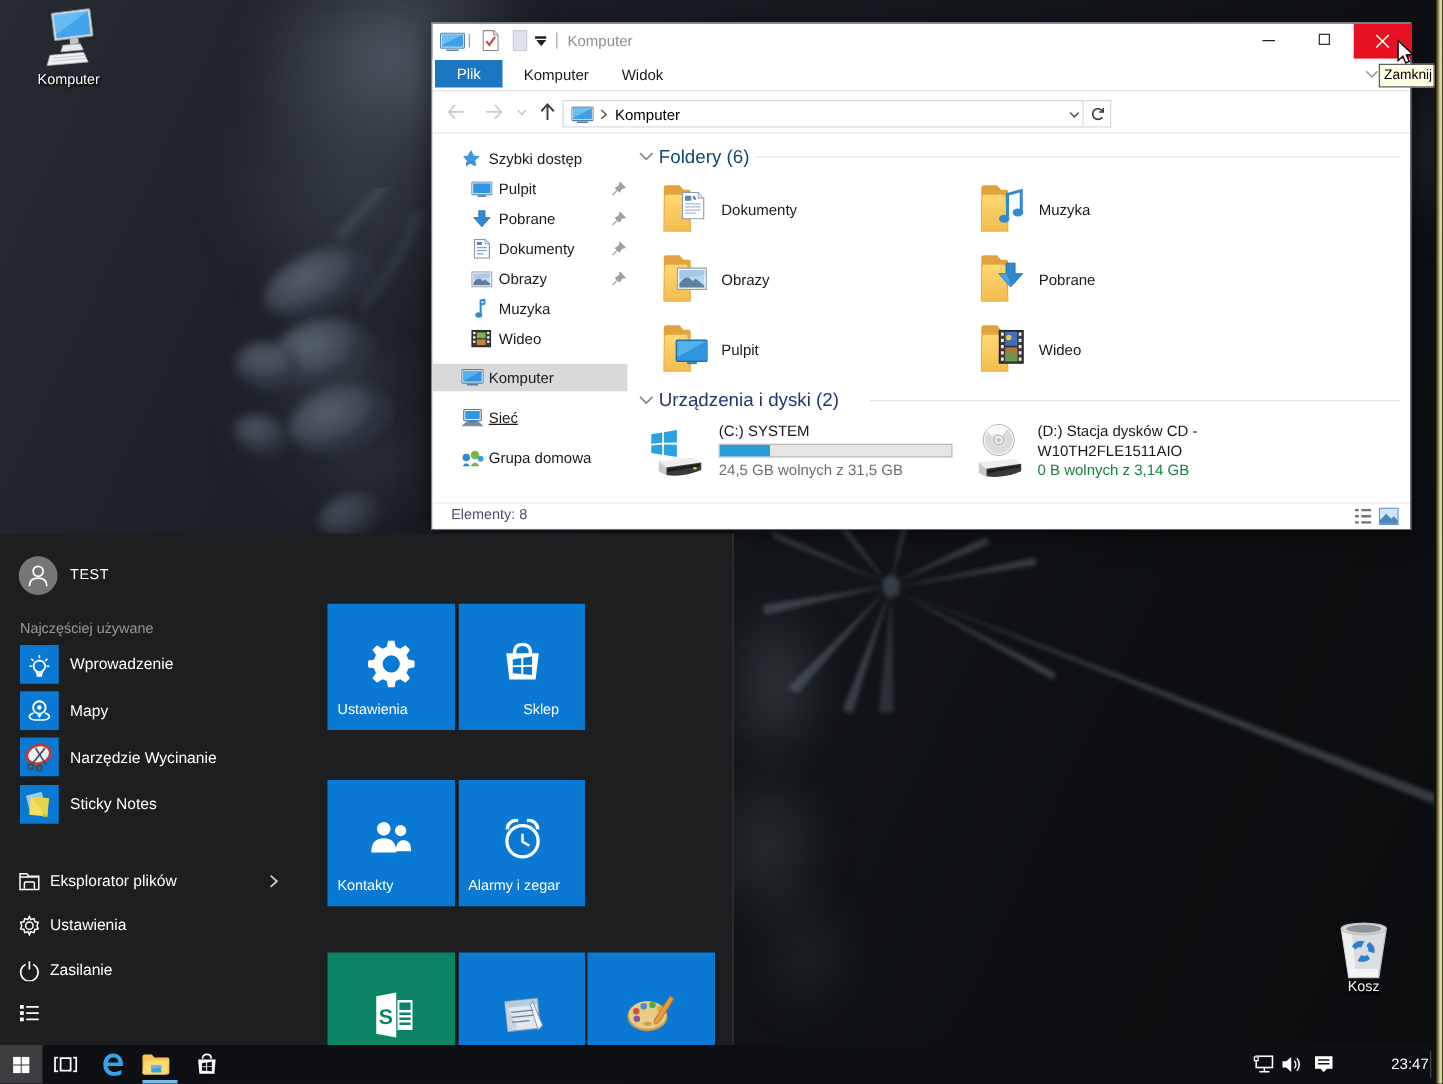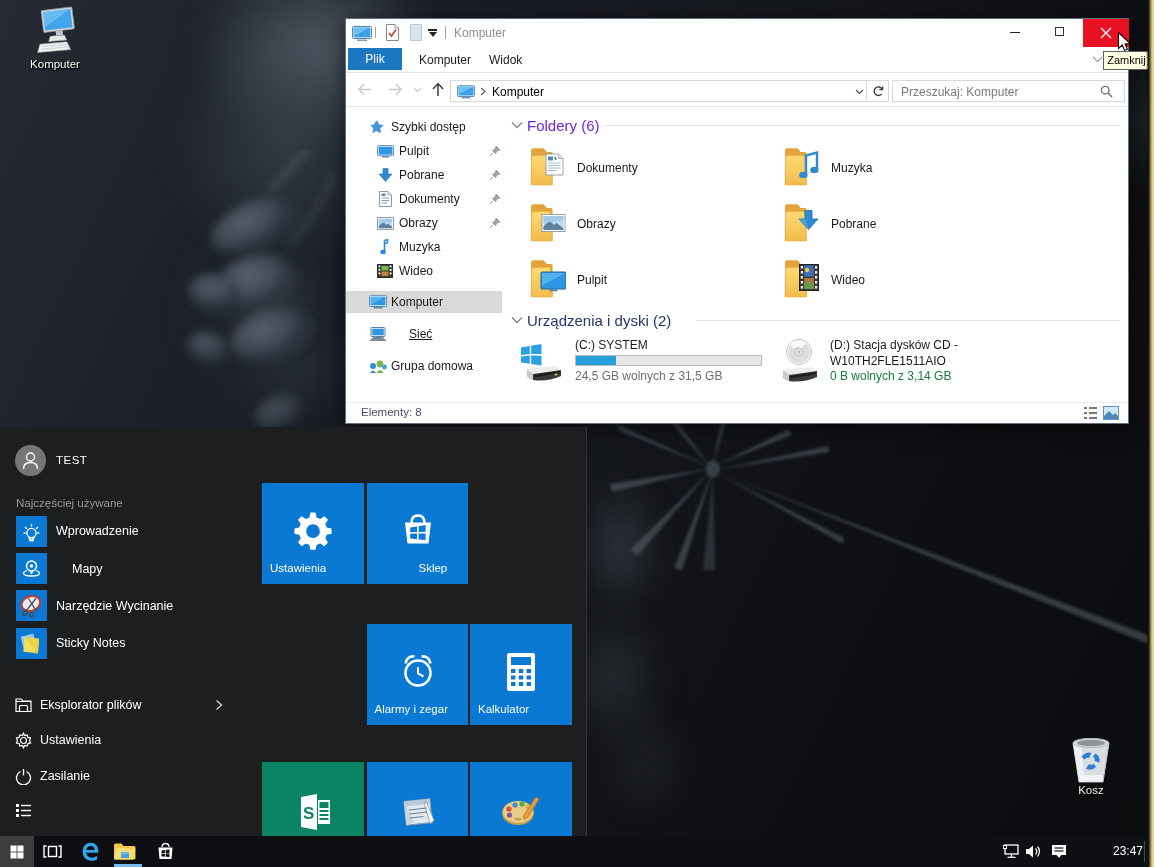--- a/index.html
+++ b/index.html
@@ -133,21 +133,21 @@
   <div class="abs" style="left:709px;top:8px;width:9px;height:9px;border:1px solid #333;"></div>
   <div class="abs" style="left:737px;top:0;width:46px;height:28px;background:#e81123;">
     <svg width="46" height="28" viewBox="0 0 46 28">
         <path d="M18 9 L28 19 M28 9 L18 19" stroke="#fff" stroke-width="1.3"></path>
       </svg>
   </div>
 
   <div class="abs" style="left:0;top:28px;width:782px;height:26px;background:#fff;border-bottom:1px solid #e4e4e4;">
     <div class="abs" style="left:2px;top:1px;width:54px;height:22px;background:#1c77c3;color:#fff;font-size:12px;text-align:center;line-height:22px;">Plik</div>
     <div class="abs" style="left:66px;top:2px;width:66px;height:24px;color:#1a1a1a;font-size:12px;text-align:center;line-height:23px;">Komputer</div>
-    <div class="abs" style="left:143px;top:2px;width:50px;height:24px;color:#1a1a1a;font-size:12px;line-height:23px;">Widok</div>
+    <div class="abs" style="left:143px;top:2px;width:50px;height:24px;color:#1a1a1a;font-size:12px;text-align:center;line-height:23px;">Widok</div>
     <svg class="abs" style="left:746px;top:9px;" width="11" height="7" viewBox="0 0 11 7">
         <path d="M1 1 L5.5 5.5 L10 1" fill="none" stroke="#9a9a9a" stroke-width="1.2"></path>
       </svg>
   </div>
 
   <div class="abs" style="left:0;top:55px;width:782px;height:33px;background:#fff;border-bottom:1px solid #e4e4e4;">
     <svg class="abs" style="left:11px;top:9px;" width="15" height="13" viewBox="0 0 15 13">
         <path d="M7 1 L2 6.5 L7 12 M2 6.5 H14" fill="none" stroke="#c9c9c9" stroke-width="1.4"></path>
       </svg>
     <svg class="abs" style="left:42px;top:9px;" width="15" height="13" viewBox="0 0 15 13">
@@ -175,27 +175,20 @@
           <path d="M1 1 L4.5 4.5 L8 1" fill="none" stroke="#555" stroke-width="1.2"></path>
         </svg>
     </div>
     <div class="abs" style="left:521px;top:6px;width:22px;height:22px;border:1px solid #d9d9d9;border-left:none;background:#fff;">
       <svg style="margin:4px 0 0 4px;" width="13" height="13" viewBox="0 0 14 14">
           <path d="M11.8 4.2 A4.6 4.6 0 1 0 11.6 9.5" fill="none" stroke="#3b3b3b" stroke-width="1.4"></path>
           <path d="M12.5 1.5 L12.5 5 L9 5" fill="none" stroke="#3b3b3b" stroke-width="1.4"></path>
         </svg>
     </div>
 
-    <div class="abs" style="left:546px;top:6px;width:233px;height:22px;border:1px solid #d9d9d9;background:#fff;">
-      <div class="abs" style="left:8px;top:4px;font-size:12px;color:#7a7a7a;">Przeszukaj: Komputer</div>
-      <svg class="abs" style="left:207px;top:4px;" width="13" height="13" viewBox="0 0 13 13">
-          <circle cx="5.2" cy="5.2" r="3.8" fill="none" stroke="#6b6b6b" stroke-width="1.3"></circle>
-          <line x1="8" y1="8" x2="12" y2="12" stroke="#6b6b6b" stroke-width="1.5"></line>
-        </svg>
-    </div>
   </div>
 
   <div class="abs" id="sidebar" style="left:0;top:88px;width:160px;height:295px;background:#fff;font-size:12px;color:#1a1a1a;padding-left:12px;">
 
     <svg class="abs" style="left:24px;top:13px;" width="14" height="14" viewBox="0 0 14 14">
       <path d="M4 1 L6 5 L10.5 5.5 L7 8.5 L8 13 L4 10.5 L0.5 13 L1.5 8.5 L-1 5.5 L2 5Z" fill="#2f7dc4" transform="translate(2,0)"></path>
       <path d="M7 0 L9 4.4 L13.8 5 L10.2 8.2 L11.2 13 L7 10.4 L2.8 13 L3.8 8.2 L0.2 5 L5 4.4 Z" fill="#3c96e0"></path>
     </svg>
     <div class="abs" style="left:45px;top:13px;">Szybki dostęp</div>
 
@@ -273,21 +266,21 @@
       <rect x="5" y="13.2" width="10" height="1.4" fill="#4d7eae"></rect>
     </svg>
     <div class="abs" style="left:45px;top:188px;">Komputer</div>
 
     <svg class="abs" style="left:23px;top:220px;" width="18" height="15" viewBox="0 0 18 15">
       <rect x="2" y="0.5" width="14" height="9" rx="1" fill="#fff" stroke="#4d7eae"></rect>
       <rect x="3.2" y="1.7" width="11.6" height="6.6" fill="#2f96e2"></rect>
       <path d="M0 14 L5 9.5 H13 L18 14 Z" fill="#7f8b96"></path>
       <rect x="7" y="9.5" width="4" height="2" fill="#4d7eae"></rect>
     </svg>
-    <div class="abs" style="left:63px;top:220px;text-decoration:underline;">Sieć</div>
+    <div class="abs" style="left:45px;top:220px;text-decoration:underline;">Sieć</div>
 
     <svg class="abs" style="left:23px;top:251px;" width="18" height="16" viewBox="0 0 18 16">
       <circle cx="4" cy="8" r="3" fill="#2f8ad2"></circle>
       <path d="M1 15 q3 -5 6 0 Z" fill="#2f8ad2"></path>
       <circle cx="11" cy="6" r="3.4" fill="#7ab648"></circle>
       <path d="M7.5 15 q3.5 -6 7 0 Z" fill="#7ab648"></path>
       <circle cx="15.5" cy="9" r="2.4" fill="#3fa0e8"></circle>
     </svg>
     <div class="abs" style="left:45px;top:252px;">Grupa domowa</div>
   </div>
@@ -305,21 +298,21 @@
         <g id="ffront">
             <path d="M1 39 L1.5 13 Q1.6 11 3.5 11 L17.5 11 Q19.4 11 19.5 13 L21.3 39 Z" fill="url(#ffg)"></path>
             <path d="M1 39 L1.5 13 Q1.6 11 3.5 11 L17.5 11 Q19.4 11 19.5 13 L21.3 39 Z" fill="none" stroke="#e9b04a" stroke-width="0.7"></path>
           </g>
       </defs>
     </svg>
 
     <svg class="abs" style="left:5px;top:14px;" width="12" height="8" viewBox="0 0 12 8">
         <path d="M1 1.5 L6 6.5 L11 1.5" fill="none" stroke="#7b8794" stroke-width="1.3"></path>
       </svg>
-    <div class="abs" style="left:21px;top:10px;font-size:15px;color:#6d28d9;">Foldery (6)</div>
+    <div class="abs" style="left:21px;top:10px;font-size:15px;color:#0c4a6e;">Foldery (6)</div>
     <div class="abs" style="left:99px;top:18px;width:515px;height:1px;background:#e2e2e2;"></div>
 
     <svg class="abs" style="left:24px;top:37px;" width="36" height="44" viewBox="0 0 36 44">
       <use href="#fback" transform="scale(1.05)"></use>
       <use href="#ffront" transform="scale(1.05)"></use>
       <g transform="translate(15.5,9.5)">
           <path d="M0.5 0.5 H13 L17.5 5 V21.5 H0.5 Z" fill="#fff" stroke="#8f9aa5" stroke-width="0.9"></path>
           <path d="M13 0.5 V5 H17.5" fill="#dce4ec" stroke="#8f9aa5" stroke-width="0.7"></path>
           <path d="M2.5 3 h5 v4 h-5 Z" fill="#5b87b5"></path>
           <path d="M8.5 4 L10 3 L11.5 6 L10 6.5 Z" fill="#4a76a4"></path>
@@ -495,21 +488,21 @@
   </div>
   <div class="abs" style="left:56px;top:97px;font-size:12.5px;">Wprowadzenie</div>
   <div class="abs" style="left:16px;top:126px;width:31px;height:31px;background:#0a79d4;">
     <svg width="31" height="31" viewBox="0 0 31 31">
         <circle cx="15.5" cy="13" r="5" fill="none" stroke="#fff" stroke-width="1.5"></circle>
         <circle cx="15.5" cy="13" r="1.8" fill="#fff"></circle>
         <path d="M11 17.5 q-3.5 1 -3.5 2.8 q0 2.7 8 2.7 q8 0 8 -2.7 q0 -1.8 -3.5 -2.8" fill="none" stroke="#fff" stroke-width="1.3"></path>
         <path d="M13.5 18.5 L15.5 21.5 L17.5 18.5" fill="#fff"></path>
       </svg>
   </div>
-  <div class="abs" style="left:72px;top:135px;font-size:12.5px;">Mapy</div>
+  <div class="abs" style="left:56px;top:135px;font-size:12.5px;">Mapy</div>
   <div class="abs" style="left:16px;top:163px;width:31px;height:31px;background:#0a79d4;">
     <svg width="31" height="31" viewBox="0 0 31 31">
         <g transform="rotate(-18 15 14)">
           <ellipse cx="15" cy="13.5" rx="9.5" ry="7.2" fill="#eef2f5"></ellipse>
           <ellipse cx="15" cy="13.5" rx="9.5" ry="7.2" fill="none" stroke="#c8372b" stroke-width="2"></ellipse>
         </g>
         <path d="M9.5 21.5 L20 8.5" stroke="#3f4c57" stroke-width="1.3"></path>
         <path d="M12.5 8.5 L21 22" stroke="#3f4c57" stroke-width="1.3"></path>
         <circle cx="8.7" cy="23.2" r="2.1" fill="none" stroke="#3f4c57" stroke-width="1.4"></circle>
         <circle cx="15.5" cy="24.5" r="2.1" fill="none" stroke="#3f4c57" stroke-width="1.4"></circle>
@@ -569,46 +562,39 @@
       <g fill="#0a79d4">
           <path d="M12.2 17.5 L19 16.4 V22 L12.2 22.3 Z"></path>
           <path d="M20.6 16.2 L27.6 15.1 V21.8 L20.6 21.9 Z"></path>
           <path d="M12.2 23.8 L19 23.6 V29.2 L12.2 28.6 Z"></path>
           <path d="M20.6 23.5 L27.6 23.4 V30 L20.6 29.4 Z"></path>
         </g>
     </svg>
     <div class="abs" style="left:8px;top:79px;font-size:11.5px;margin-left:44px;">Sklep</div>
   </div>
 
+  <div class="abs" style="left:262px;top:197px;width:101.5px;height:101px;background:#0a79d4;">
+    <svg class="abs" style="left:30px;top:28px;" width="42" height="40" viewBox="0 0 42 40">
+        <g fill="#fff">
+          <circle cx="15" cy="11" r="5.5"></circle>
+          <path d="M5 30 Q5 18.5 15 18.5 Q25 18.5 25 30 Z"></path>
+          <circle cx="28.5" cy="12.5" r="4.5"></circle>
+          <path d="M24 29 Q25.5 20 30.5 20 Q37 20 37 29 Z"></path>
+        </g>
+      </svg>
+    <div class="abs" style="left:8px;top:79px;font-size:11.5px;">Kontakty</div>
+  </div>
   <div class="abs" style="left:366.5px;top:197px;width:101.5px;height:101px;background:#0a79d4;">
     <svg class="abs" style="left:29px;top:26px;" width="44" height="44" viewBox="0 0 44 44">
       <circle cx="22" cy="23" r="12.5" fill="none" stroke="#fff" stroke-width="2.6"></circle>
       <path d="M9.8 13.5 A7 7 0 0 1 18.5 6.6" fill="none" stroke="#fff" stroke-width="2.6"></path>
       <path d="M34.2 13.5 A7 7 0 0 0 25.5 6.6" fill="none" stroke="#fff" stroke-width="2.6"></path>
       <path d="M22 17 V23.5 L27.5 26.5" fill="none" stroke="#fff" stroke-width="2"></path>
     </svg>
     <div class="abs" style="left:8px;top:79px;font-size:11.5px;">Alarmy i zegar</div>
-  </div>
-  <div class="abs" style="left:470px;top:197px;width:101.5px;height:101px;background:#0a79d4;">
-    <svg class="abs" style="left:33px;top:26px;" width="36" height="44" viewBox="0 0 36 44">
-      <rect x="4" y="3" width="28" height="38" rx="2" fill="#fff"></rect>
-      <rect x="8" y="7" width="20" height="8" fill="#0a79d4"></rect>
-      <g fill="#0a79d4">
-          <rect x="8" y="19" width="4.4" height="4"></rect>
-          <rect x="15.8" y="19" width="4.4" height="4"></rect>
-          <rect x="23.6" y="19" width="4.4" height="4"></rect>
-          <rect x="8" y="25.5" width="4.4" height="4"></rect>
-          <rect x="15.8" y="25.5" width="4.4" height="4"></rect>
-          <rect x="23.6" y="25.5" width="4.4" height="4"></rect>
-          <rect x="8" y="32" width="4.4" height="4"></rect>
-          <rect x="15.8" y="32" width="4.4" height="4"></rect>
-          <rect x="23.6" y="32" width="4.4" height="4"></rect>
-        </g>
-    </svg>
-    <div class="abs" style="left:8px;top:79px;font-size:11.5px;">Kalkulator</div>
   </div>
 
   <div class="abs" style="left:262px;top:335px;width:101.5px;height:101px;background:#0b8466;">
     <svg class="abs" style="left:31px;top:30px;" width="40" height="40" viewBox="0 0 40 40">
       <path d="M8 5 L24 2 V38 L8 35 Z" fill="#fff"></path>
       <text x="10" y="27" font-family="Liberation Sans" font-size="17" font-weight="bold" fill="#0b8466">S</text>
       <rect x="25" y="8" width="12" height="24" fill="#fff"></rect>
       <g fill="#0b8466">
           <rect x="26.5" y="10" width="9" height="6"></rect>
           <rect x="26.5" y="18" width="9" height="2"></rect>

